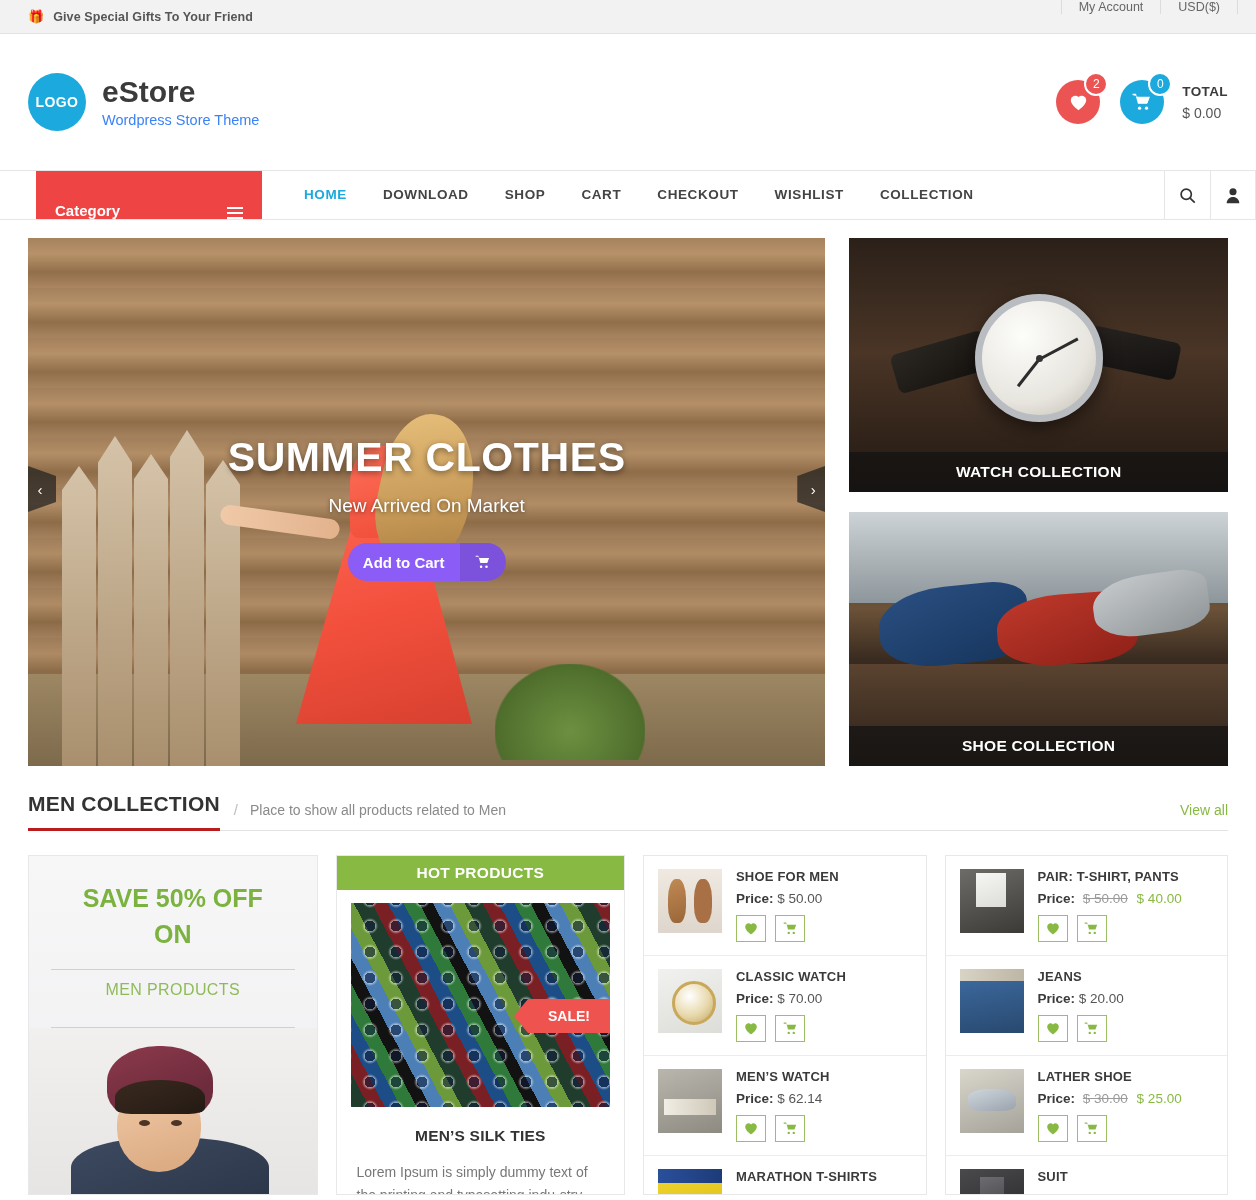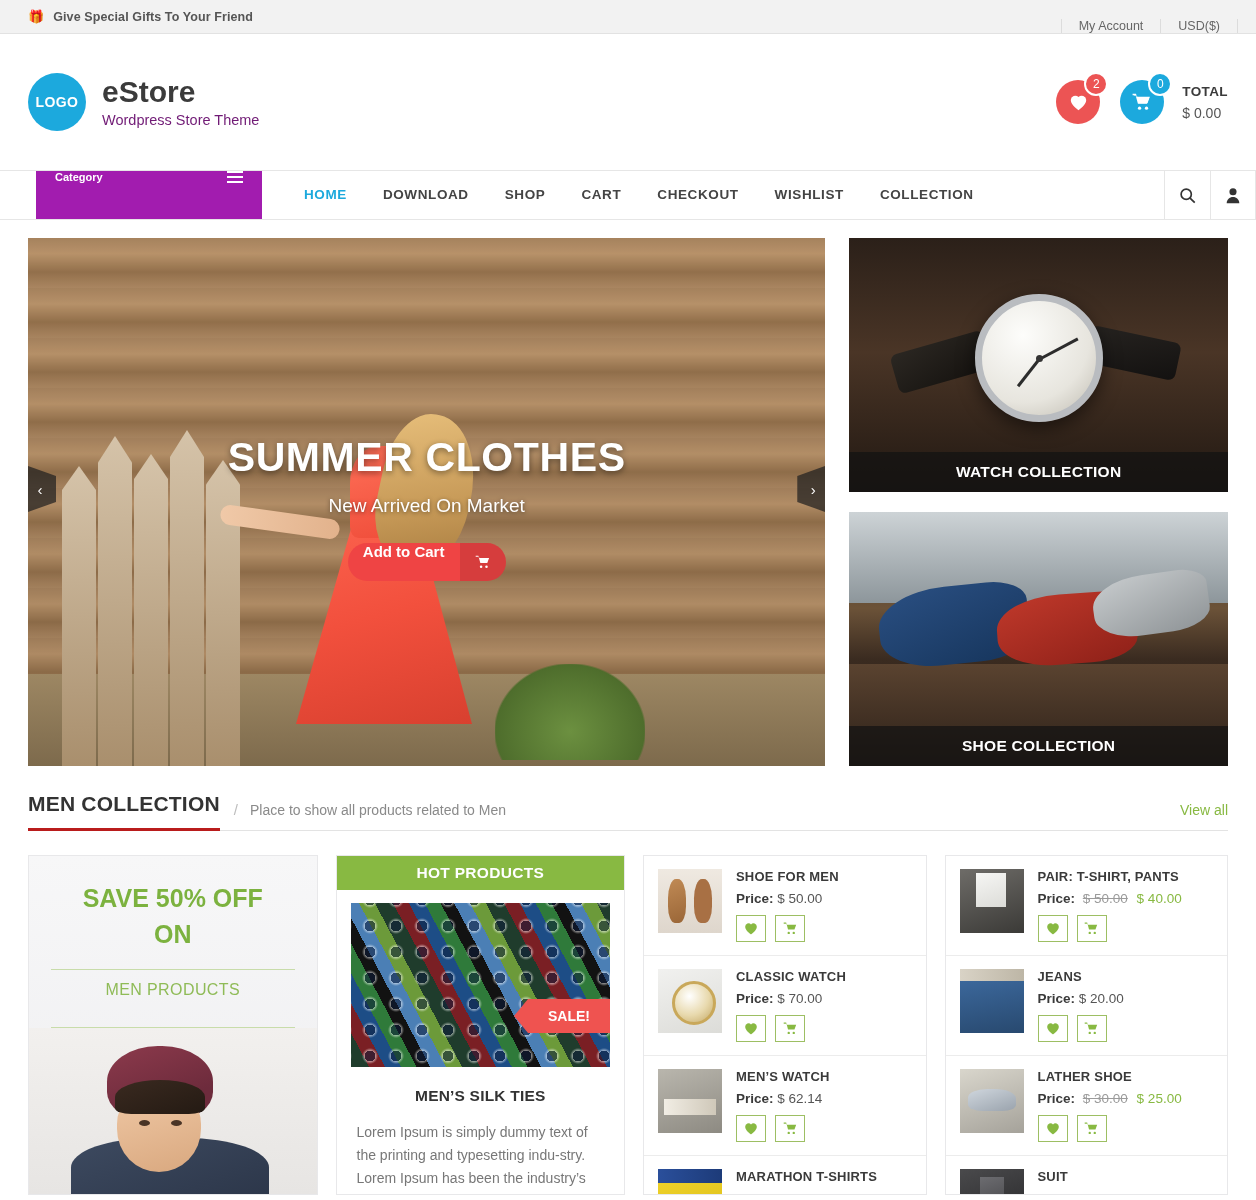--- a/index.html
+++ b/index.html
@@ -13,41 +13,41 @@
   
   .topbar {
     height: 34px; background: #f2f2f2; border-bottom: 1px solid #e2e2e2;
     display: flex; align-items: stretch; justify-content: space-between;
     font-size: 12.5px;
   }
   .topbar-left { display: flex; align-items: center; padding-left: 28px; }
   .gift-ico { margin-right: 9px; font-size: 13px; color: #555; }
   .topbar-left .tb-txt { color: #555; font-weight: bold; letter-spacing: .1px; }
   .tb-sep { width: 1px; background: #dadada; margin: 7px 0 7px 14px; }
-  .topbar-right { display: flex; align-items: flex-end; }
+  .topbar-right { display: flex; align-items: flex-start; }
   .tb-item {
     display: flex; align-items: center; padding: 0 17px;
     color: #666; border-left: 1px solid #dcdcdc;
   }
   .tb-item:last-child { border-right: 1px solid #dcdcdc; margin-right: 18px; }
 
   
   .header {
     height: 136px; display: flex; align-items: center;
     padding: 0 28px; background: #fff;
   }
   .brand { display: flex; align-items: center; width: 272px; }
   .logo-circle {
     width: 58px; height: 58px; border-radius: 50%; background: #1ca9dd;
     color: #fff; display: flex; align-items: center; justify-content: center;
     font-size: 14px; font-weight: bold; letter-spacing: .4px;
   }
   .brand-text { margin-left: 16px; }
   .brand-title { font-size: 30px; font-weight: bold; color: #3b3b3b; line-height: 1.05; }
-  .brand-sub { font-size: 14.5px; color: #701a75; margin-top: 5px; }
+  .brand-sub { font-size: 14.5px; color: #3b82f6; margin-top: 5px; }
 
   .adbanner {
     width: 728px; height: 90px; position: relative; overflow: hidden;
     background: linear-gradient(90deg,#cfd9da 0%, #d9e1e2 24%, #dde4e4 60%, #d9e1e1 100%);
     display: flex; align-items: center; justify-content: flex-end;
   }
   .ad-photo { position: absolute; left: 0; top: 0; width: 270px; height: 90px; overflow: hidden; }
   .ad-p-bg { position:absolute; inset:0; background:#dbe4e5; }
   .ad-jeans {
     position: absolute; left: 58px; top: 4px; width: 76px; height: 92px;
@@ -90,23 +90,23 @@
   .total-box { margin-left: 18px; text-align: left; }
   .total-label { font-size: 13.5px; font-weight: bold; color: #3b3b3b; letter-spacing: .4px; }
   .total-val { font-size: 14px; color: #555; margin-top: 6px; }
 
   
   .navwrap {
     border-top: 1px solid #e6e6e6; border-bottom: 1px solid #e6e6e6;
     height: 50px; display: flex; align-items: stretch; padding-left: 36px;
   }
   .catbox {
-    width: 226px; background: #a21caf; color: #fff; display: flex;
-    align-items: flex-start; justify-content: space-between; padding: 0 19px;
-    font-size: 11px; font-weight: bold;
+    width: 226px; background: #ef4444; color: #fff; display: flex;
+    align-items: flex-end; justify-content: space-between; padding: 0 19px;
+    font-size: 15px; font-weight: bold;
   }
   .hamb { display: flex; flex-direction: column; gap: 3px; }
   .hamb span { display: block; width: 16px; height: 2px; background: #fff; }
   .mainnav { display: flex; align-items: center; padding-left: 24px; flex: 1; }
   .nav-item {
     font-size: 13.5px; font-weight: bold; color: #444; letter-spacing: .6px;
     padding: 0 18px; line-height: 48px;
   }
   .nav-item.active { color: #1ca9dd; }
   .nav-icons { display: flex; align-items: stretch; }
@@ -174,21 +174,21 @@
   .hero-title {
     font-size: 41px; font-weight: bold; color: #fff; letter-spacing: .6px;
     text-shadow: 0 2px 6px rgba(0,0,0,.45);
   }
   .hero-sub {
     font-size: 19px; color: #fff; margin-top: 14px;
     text-shadow: 0 1px 4px rgba(0,0,0,.5);
   }
   .hero-btn {
     margin: 26px auto 0 auto; width: 158px; height: 38px; border-radius: 19px;
-    background: #ef4444; display: flex; overflow: hidden;
+    background: #8b5cf6; display: flex; align-items: center; overflow: hidden;
   }
   .hero-btn-txt {
     flex: 1; text-align: center; color: #fff; font-size: 15px; font-weight: bold;
   }
   .hero-btn-ico {
     width: 46px; height: 100%; background: rgba(0,0,0,.10);
     display: flex; align-items: center; justify-content: center; color: #fff;
   }
   .slide-arrow {
     position: absolute; top: 228px; width: 28px; height: 46px; z-index: 6;
@@ -272,21 +272,21 @@
   .pp-eyeL { position: absolute; left: 110px; top: 92px; width: 11px; height: 6px; background:#4a3526; border-radius:50%; }
   .pp-eyeR { position: absolute; left: 142px; top: 92px; width: 11px; height: 6px; background:#4a3526; border-radius:50%; }
   .pp-shirt { position: absolute; left: 42px; bottom: 0; width: 198px; height: 70px;
     background: linear-gradient(160deg,#3d4a60,#2b3548); border-radius: 42% 42% 0 0; }
 
   .hot-panel { width: 290px; border: 1px solid #e8e8ea; background: #fff; height: 340px; overflow: hidden; }
   .hot-head {
     height: 34px; background: #88b942; color: #fff; font-size: 15.5px; font-weight: bold;
     display: flex; align-items: center; justify-content: center; letter-spacing: .3px;
   }
-  .hot-img-wrap { margin: 13px 14px 12px 14px; height: 164px; position: relative; overflow: hidden; }
+  .hot-img-wrap { margin: 13px 14px 12px 14px; height: 204px; position: relative; overflow: hidden; }
   .ties { position: absolute; inset: 0;
     background:
       repeating-linear-gradient(62deg,
         #1f3c2c 0px, #1f3c2c 16px, #7a1f24 16px, #7a1f24 30px,
         #1d4d86 30px, #1d4d86 44px, #2f7a3a 44px, #2f7a3a 58px,
         #121212 58px, #121212 70px, #4b7fb5 70px, #4b7fb5 84px,
         #6c9a3a 84px, #6c9a3a 98px);
   }
   .dots { position: absolute; inset: 0;
     background-image: radial-gradient(circle, #0d1b3a 28%, rgba(255,255,255,.85) 30%, transparent 44%);

